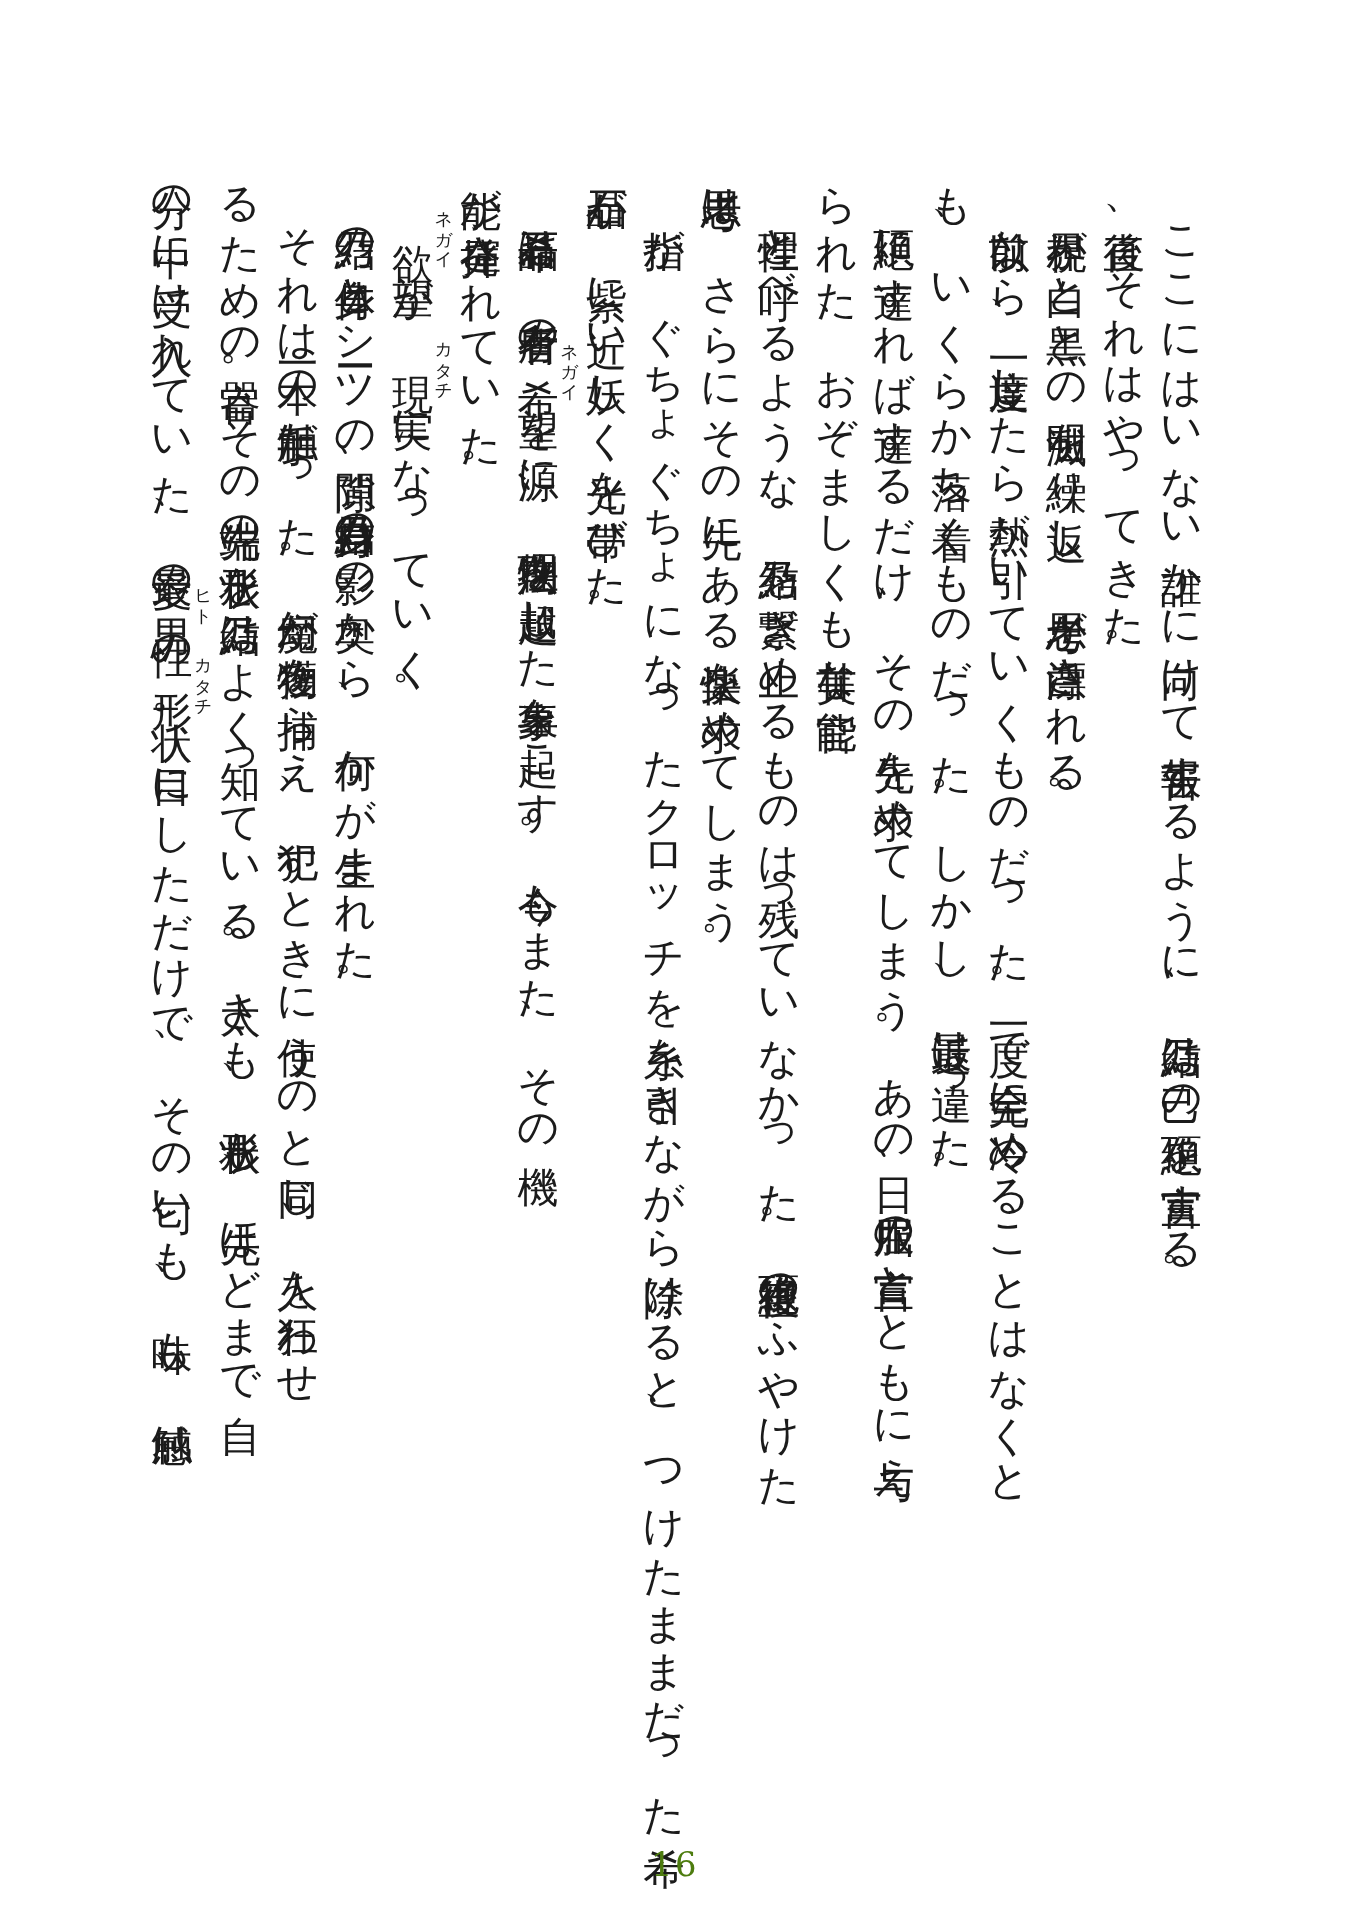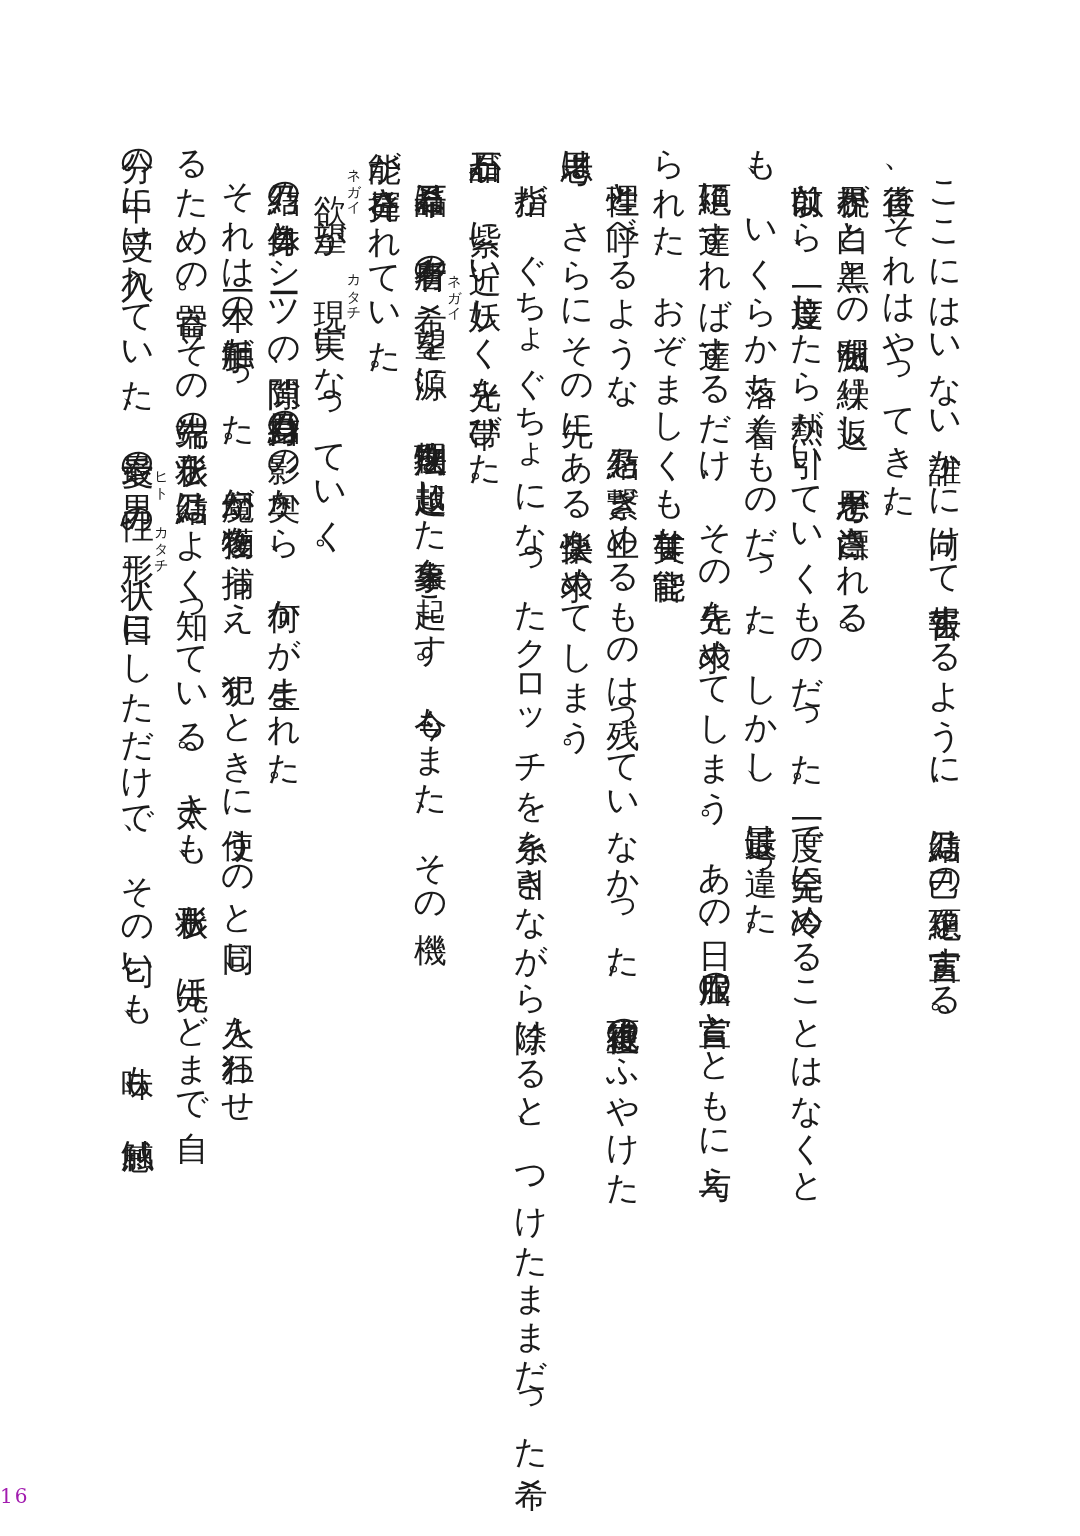--- a/index.html
+++ b/index.html
@@ -46,23 +46,24 @@
   rt {
     font-size: 14px;
     letter-spacing: 0;
     line-height: 1;
   }
   .page-number {
     position: absolute;
     bottom: 28px;
     left: 0;
     width: 100%;
-    font-size: 20px;
+    text-align: center;
+    font-size: 27px;
     letter-spacing: 2px;
-    color: #a21caf;
+    color: #4d7c0f;
   }
 </style>
 </head>
 <body>
 
 <div class="sheet">
   <div class="text-area" id="text-area">
       <div class="col indent">ここにはいない誰かに向けて報告するように、結乃は己の絶頂を宣言する。</div>
       <div class="col indent">直後、それはやってきた。</div>
       <div class="col indent">視界が白と黒との明滅を繰り返し、思考が漂白される。</div>

